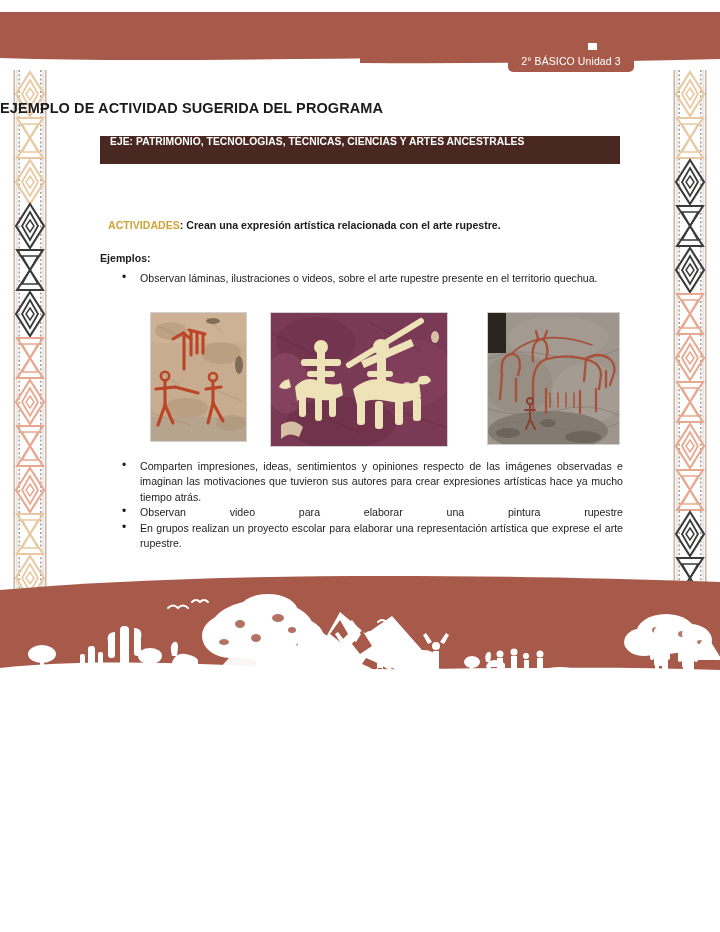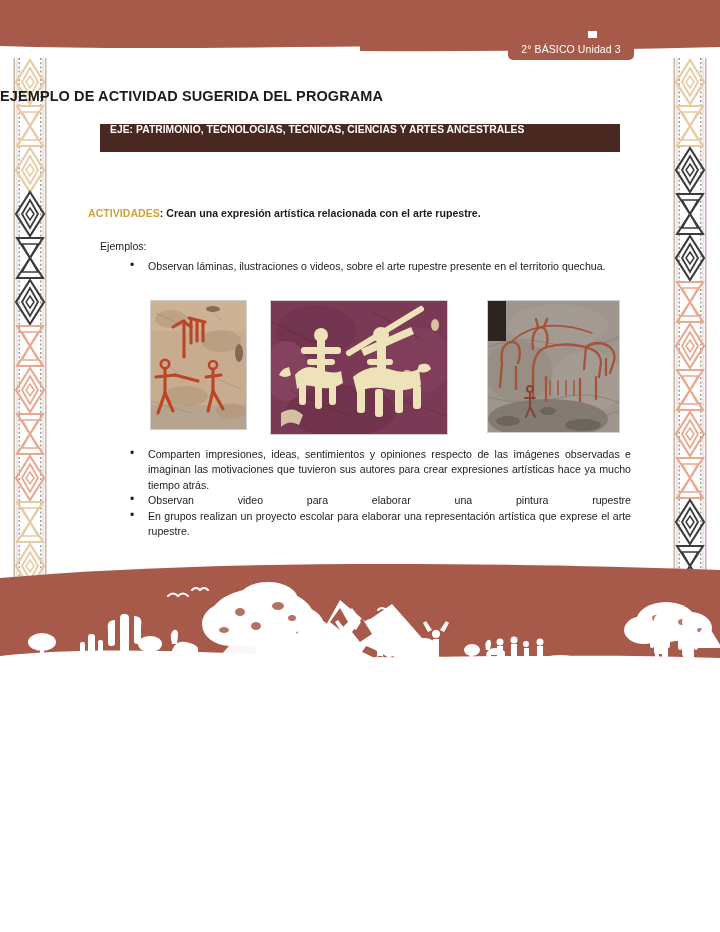--- a/index.html
+++ b/index.html
@@ -12,20 +12,21 @@
     position: relative;
     overflow: hidden;
   }
 
   .page {
     position: relative;
     width: 720px;
     height: 672px;
     background: #ffffff;
     overflow: hidden;
+    margin-top: 12px;
   }
 
   
   .top-band-wrap {
     position: absolute;
     top: 0; left: 0;
     width: 720px;
     height: 62px;
     overflow: hidden;
     z-index: 2;
@@ -118,45 +119,45 @@
   .eje-bar-text {
     color: #ffffff;
     font-size: 10.3px;
     font-weight: bold;
     letter-spacing: .05px;
   }
 
   .activities-line {
     position: absolute;
     top: 206px;
-    left: 88px;
+    left: 108px;
     width: 525px;
     font-size: 10.6px;
     line-height: 15px;
     color: #1c1c1c;
   }
   .act-label {
     color: #d0a23a;
     font-weight: bold;
   }
   .act-colon { color: #1c1c1c; font-weight: bold; }
   .act-text  { font-weight: bold; color: #1c1c1c; }
 
   .ejemplos-label {
     position: absolute;
     top: 240px;
     left: 100px;
     font-size: 10.6px;
-    font-weight: normal;
+    font-weight: bold;
     color: #1c1c1c;
   }
 
   ul.bullets {
     position: absolute;
-    left: 126px;
+    left: 118px;
     width: 505px;
     list-style: none;
   }
   ul.bullets.first { top: 259px; }
   ul.bullets.rest  { top: 447px; }
 
   ul.bullets li {
     position: relative;
     padding-left: 22px;
     font-size: 10.6px;

